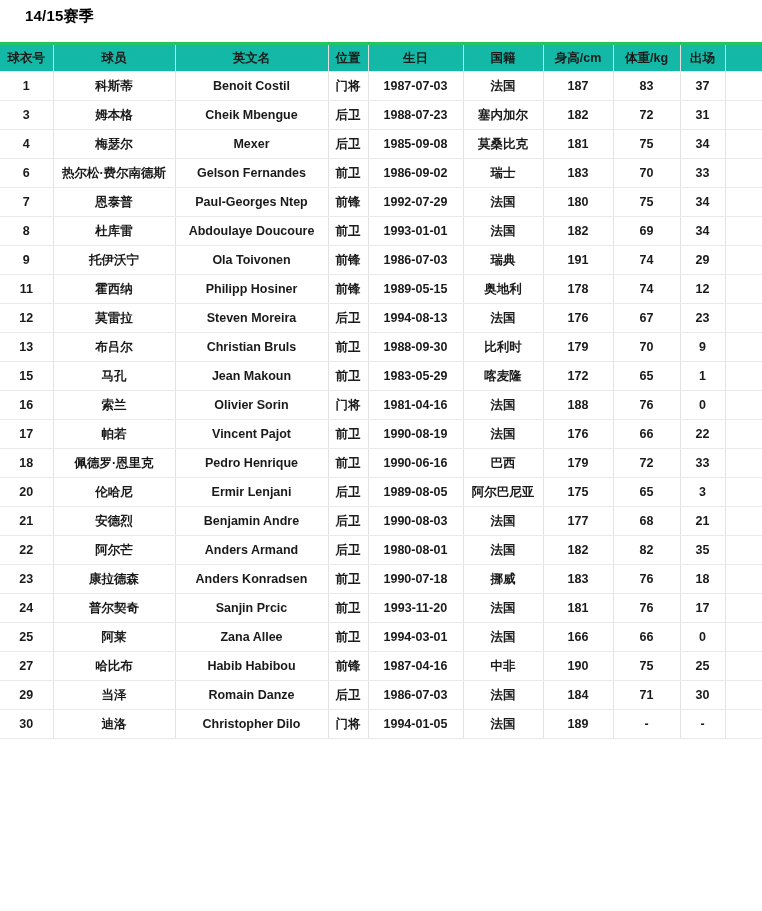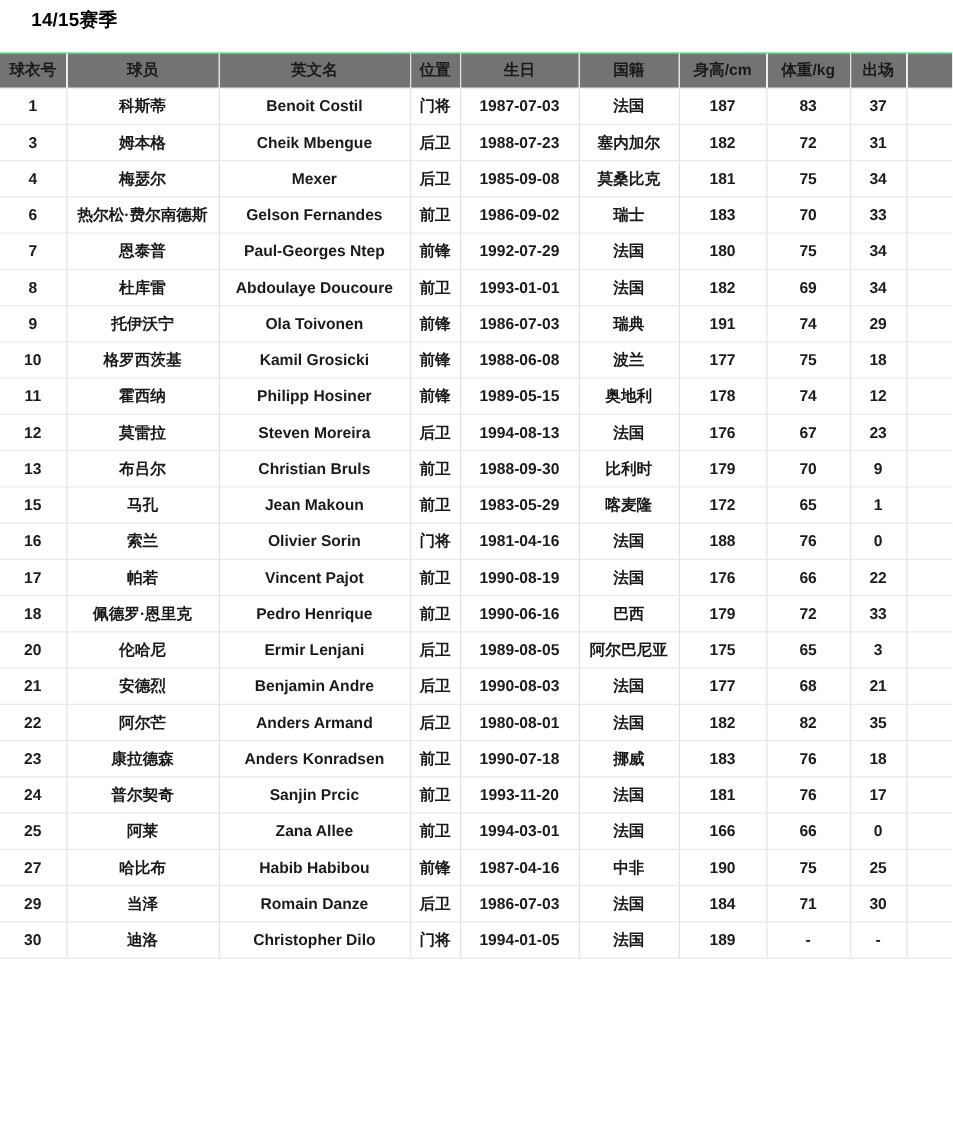--- a/index.html
+++ b/index.html
@@ -40,22 +40,22 @@
     font-size: 12.5px;
     border-left: 1px solid #e3e3e3;
     border-right: 1px solid #e3e3e3;
     overflow: hidden;
     white-space: nowrap;
   }
   table.roster th:first-child, table.roster td:first-child { border-left: none; }
   table.roster th:last-child,  table.roster td:last-child  { border-right: none; padding-left: 40px; }
   table.roster thead th {
     height: 28px;
-    background: #737373;
-    border-top: 1px solid #22c55e;
+    background: #14b8a6;
+    border-top: 3px solid #22c55e;
     border-bottom: 1px solid #e7e7e7;
   }
   table.roster tbody td {
     height: 29px;
     background: #ffffff;
     border-bottom: 1px solid #e9e9e9;
   }
   
   col.c-num    { width: 53px; }
   col.c-player { width: 122px; }
@@ -180,32 +180,20 @@
           <td>Ola Toivonen</td>
           <td>前锋</td>
           <td>1986-07-03</td>
           <td>瑞典</td>
           <td>191</td>
           <td>74</td>
           <td>29</td>
           <td>7</td>
         </tr>
         <tr>
-          <td>10</td>
-          <td>格罗西茨基</td>
-          <td>Kamil Grosicki</td>
-          <td>前锋</td>
-          <td>1988-06-08</td>
-          <td>波兰</td>
-          <td>177</td>
-          <td>75</td>
-          <td>18</td>
-          <td>0</td>
-        </tr>
-        <tr>
           <td>11</td>
           <td>霍西纳</td>
           <td>Philipp Hosiner</td>
           <td>前锋</td>
           <td>1989-05-15</td>
           <td>奥地利</td>
           <td>178</td>
           <td>74</td>
           <td>12</td>
           <td>0</td>

